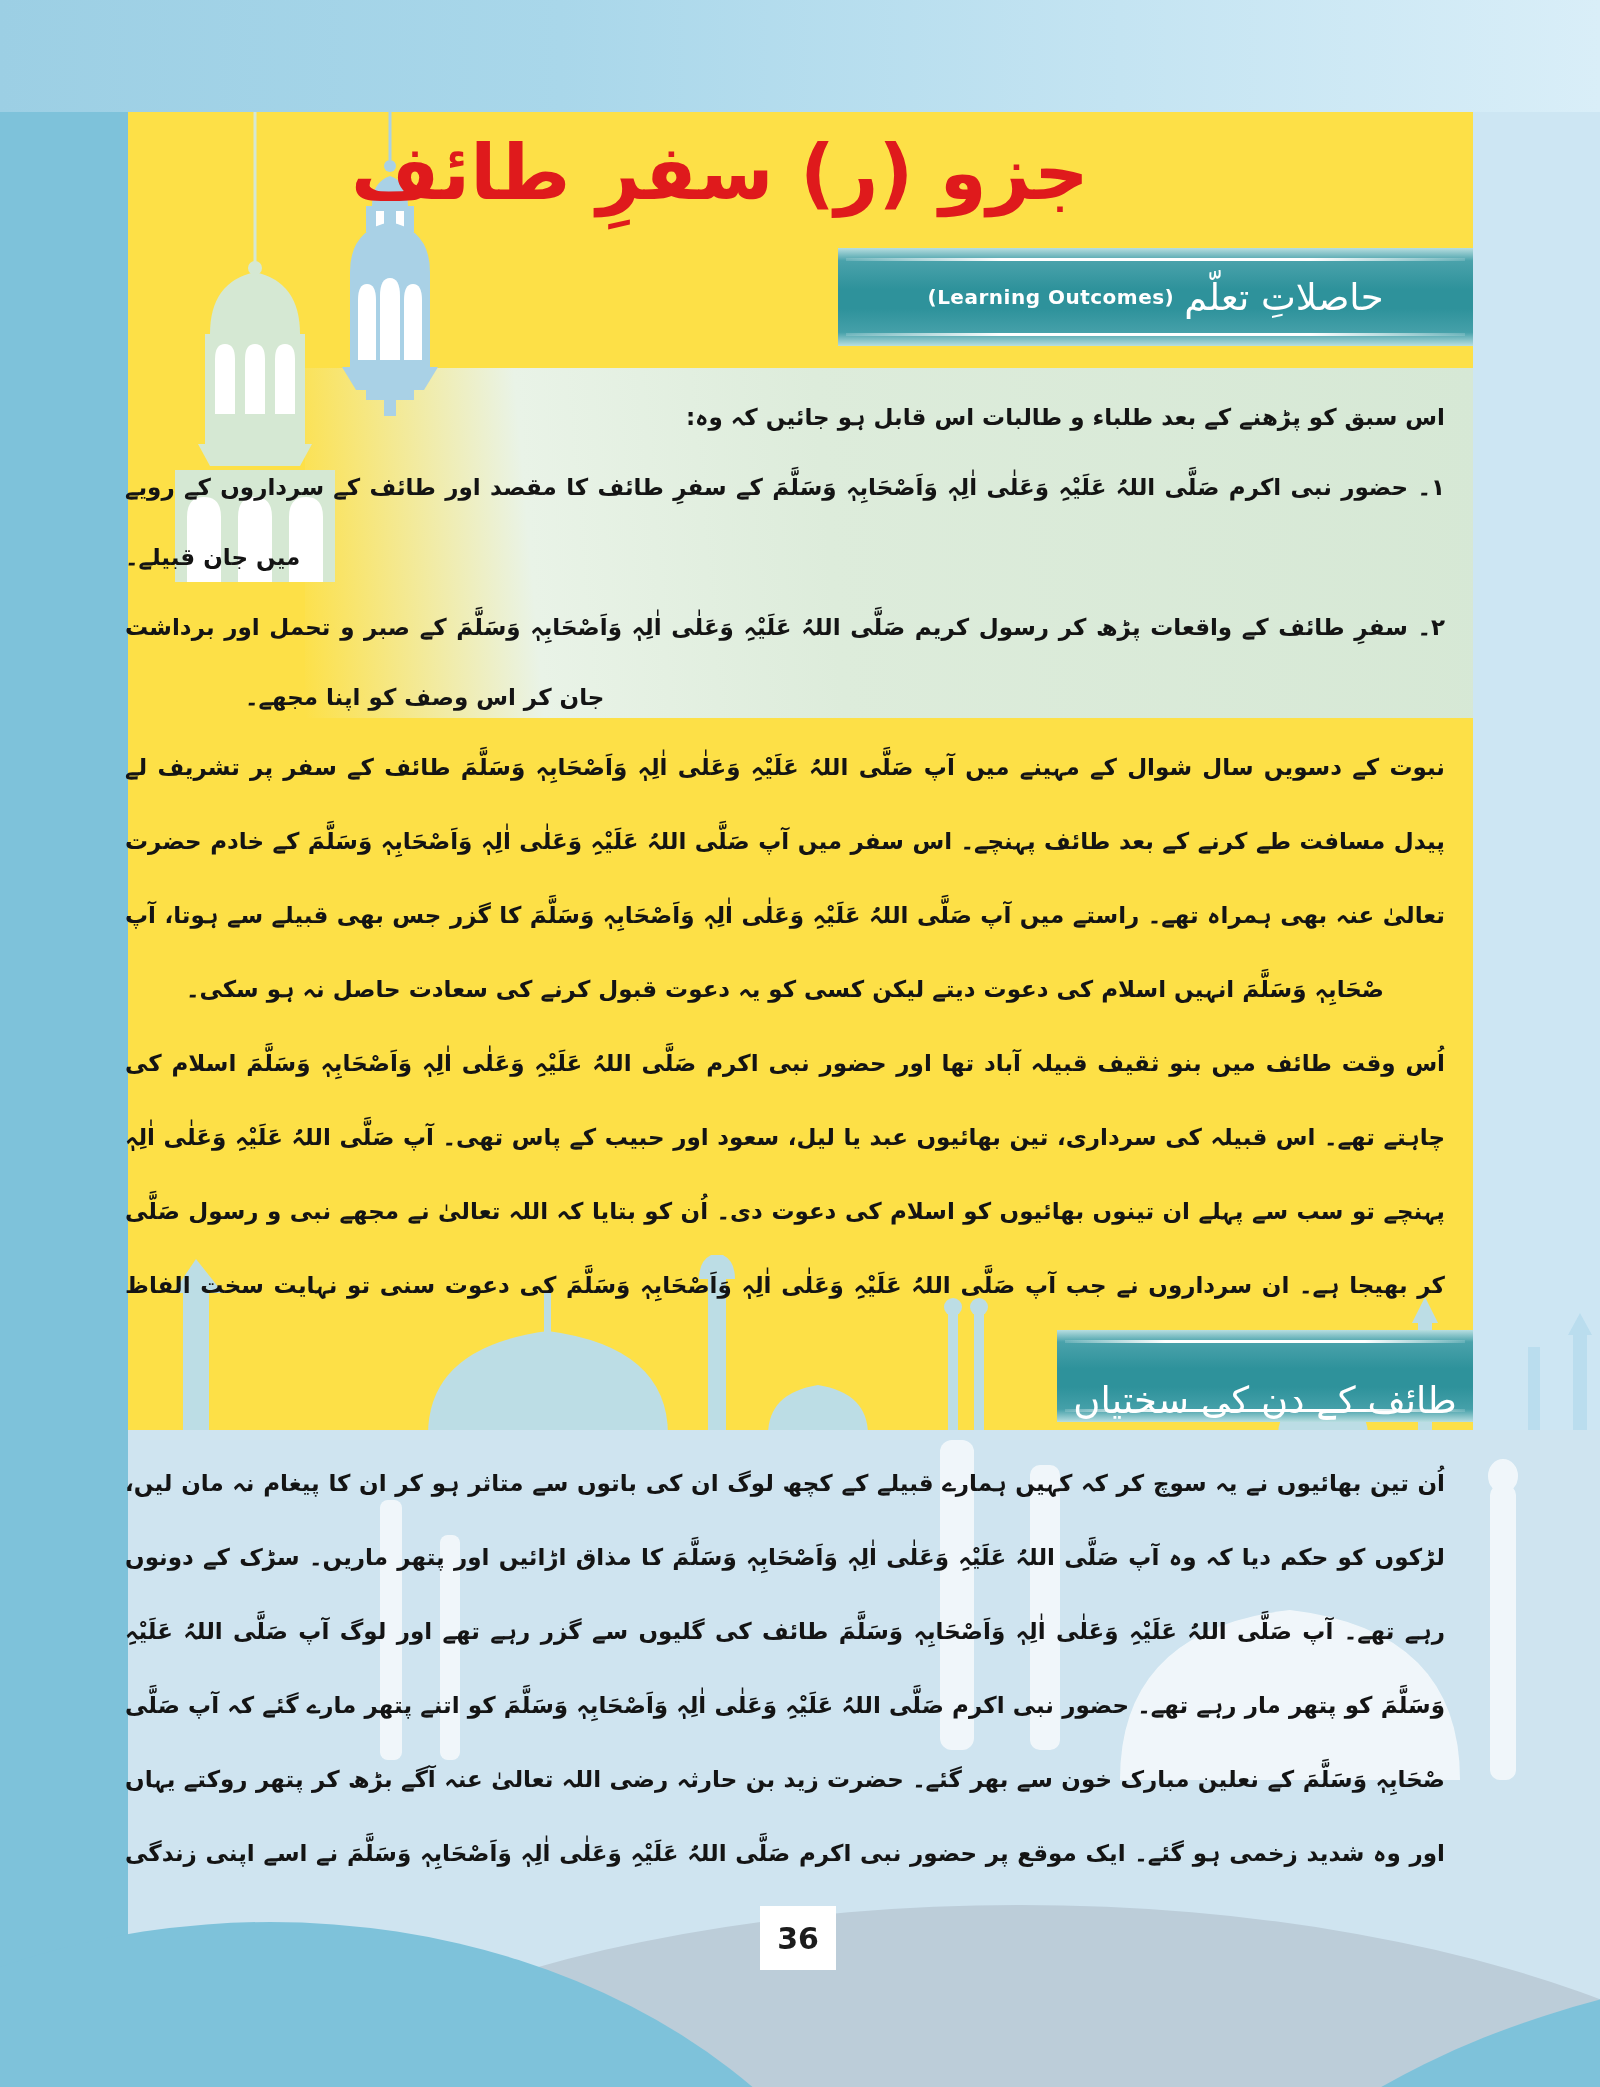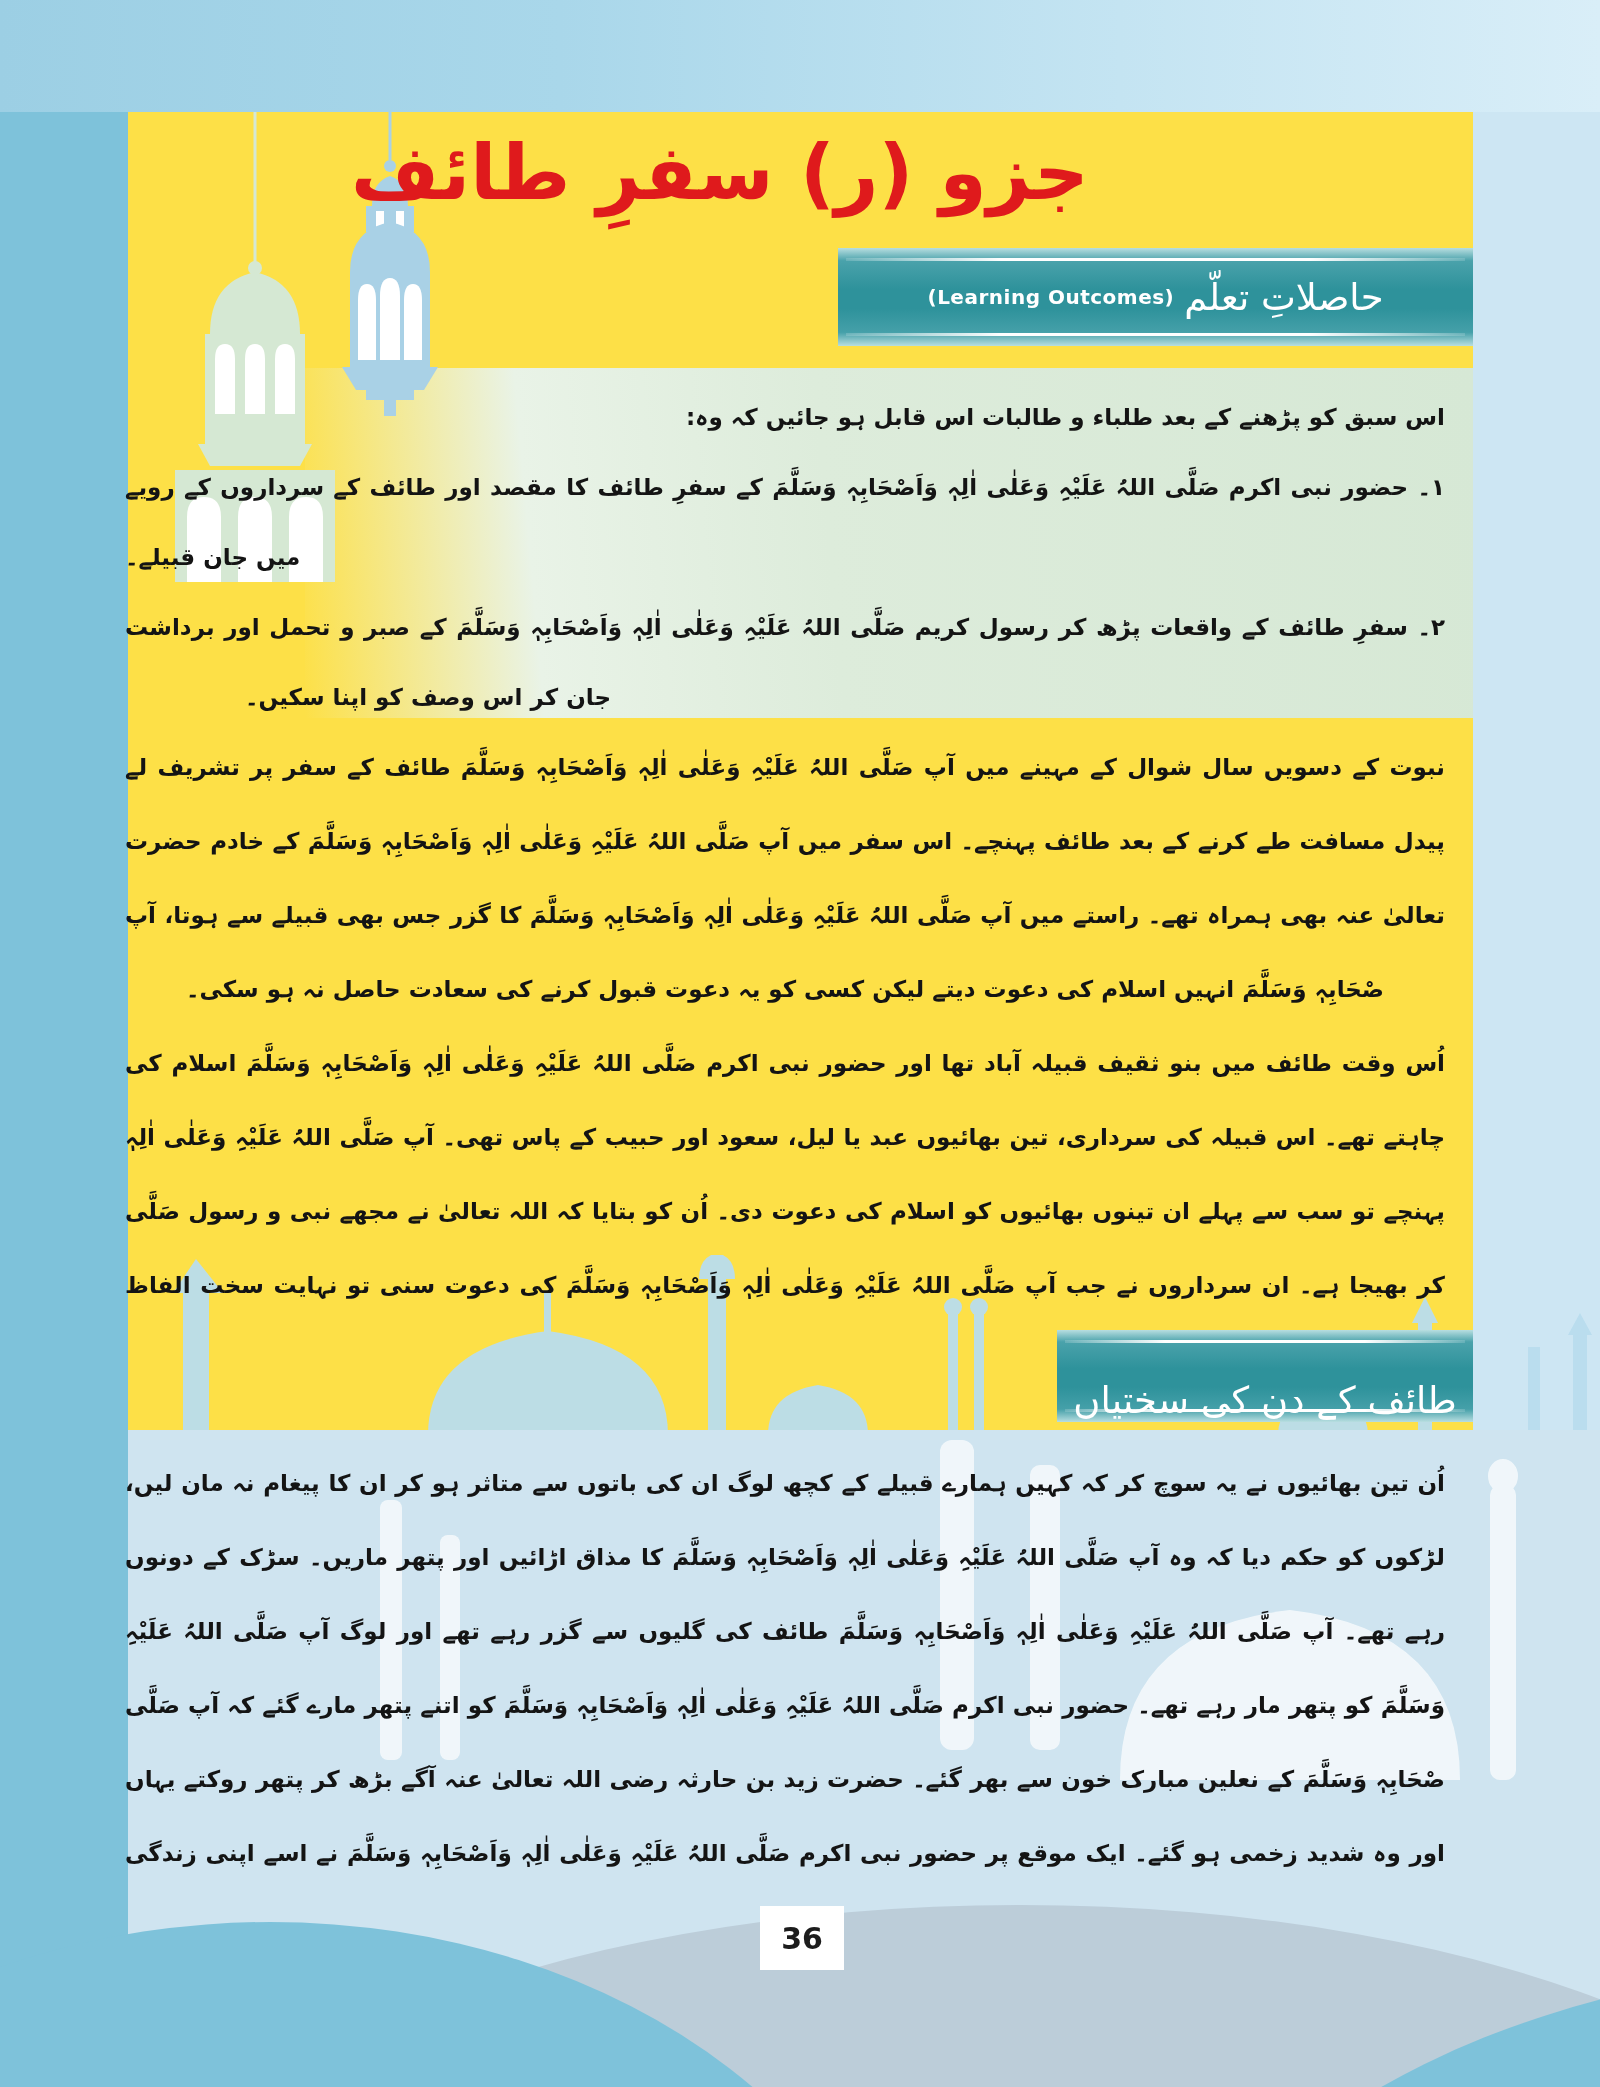--- a/index.html
+++ b/index.html
@@ -53,21 +53,21 @@
   .bluefield{position:absolute;left:128px;top:1430px;width:1472px;height:657px;background:#cfe4f0;}
   .svg-abs{position:absolute;}
 
   
   .curve{position:absolute;border-radius:50%;}
   .curve-gray{left:140px;top:1905px;width:1760px;height:760px;background:#bccdd9;}
   .curve-blue-left{left:-380px;top:1922px;width:1300px;height:1000px;background:#7ec2da;}
   .curve-blue-right{left:1150px;top:1962px;width:1500px;height:900px;background:#7ec2da;}
 
   
-  .page-num{position:absolute;left:760px;top:1906px;width:84px;height:64px;background:#ffffff;
+  .page-num{position:absolute;left:760px;top:1906px;width:76px;height:64px;background:#ffffff;
             display:flex;align-items:center;justify-content:center;
             color:#1c1c1c;font-size:30px;font-weight:bold;font-family:"DejaVu Sans",sans-serif;}
 </style>
 </head>
 <body>
 
 <div class="page">
 
   <div class="band-left"></div>
   <div class="band-right"></div>
@@ -158,21 +158,21 @@
 
   <div class="teal-bar bar-2">
     <span class="bar-urdu">طائف کے دن کی سختیاں</span>
   </div>
 
   <div class="lines lo-lines">
       <div class="text-line" style="text-align: right;">اس سبق کو پڑھنے کے بعد طلباء و طالبات اس قابل ہو جائیں کہ وہ:</div>
       <div class="text-line just">۱۔ حضور نبی اکرم صَلَّی اللہُ عَلَیْہِ وَعَلٰی اٰلِہٖ وَاَصْحَابِہٖ وَسَلَّمَ کے سفرِ طائف کا مقصد اور طائف کے سرداروں کے رویے کے بارے</div>
       <div class="text-line" style="text-align: left;">میں جان قبیلے۔</div>
       <div class="text-line just">۲۔ سفرِ طائف کے واقعات پڑھ کر رسول کریم صَلَّی اللہُ عَلَیْہِ وَعَلٰی اٰلِہٖ وَاَصْحَابِہٖ وَسَلَّمَ کے صبر و تحمل اور برداشت کے بارے میں</div>
-      <div class="text-line" style="text-align: left; padding-left: 120px;">جان کر اس وصف کو اپنا سکیں۔</div>
+      <div class="text-line" style="text-align: left; padding-left: 120px;">جان کر اس وصف کو اپنا مجھے۔</div>
     </div>
 
   <div class="lines para-1">
       <div class="text-line just">نبوت کے دسویں سال شوال کے مہینے میں آپ صَلَّی اللہُ عَلَیْہِ وَعَلٰی اٰلِہٖ وَاَصْحَابِہٖ وَسَلَّمَ طائف کے سفر پر تشریف لے گئے۔ کئی دن کی</div>
       <div class="text-line just">پیدل مسافت طے کرنے کے بعد طائف پہنچے۔ اس سفر میں آپ صَلَّی اللہُ عَلَیْہِ وَعَلٰی اٰلِہٖ وَاَصْحَابِہٖ وَسَلَّمَ کے خادم حضرت زید بن حارثہ رضی اللہ</div>
       <div class="text-line just">تعالیٰ عنہ بھی ہمراہ تھے۔ راستے میں آپ صَلَّی اللہُ عَلَیْہِ وَعَلٰی اٰلِہٖ وَاَصْحَابِہٖ وَسَلَّمَ کا گزر جس بھی قبیلے سے ہوتا، آپ صَلَّی اللہُ عَلَیْہِ وَعَلٰی اٰلِہٖ وَاَ</div>
       <div class="text-line" style="text-align: center;">صْحَابِہٖ وَسَلَّمَ انہیں اسلام کی دعوت دیتے لیکن کسی کو یہ دعوت قبول کرنے کی سعادت حاصل نہ ہو سکی۔</div>
     </div>
 
   <div class="lines para-2">

